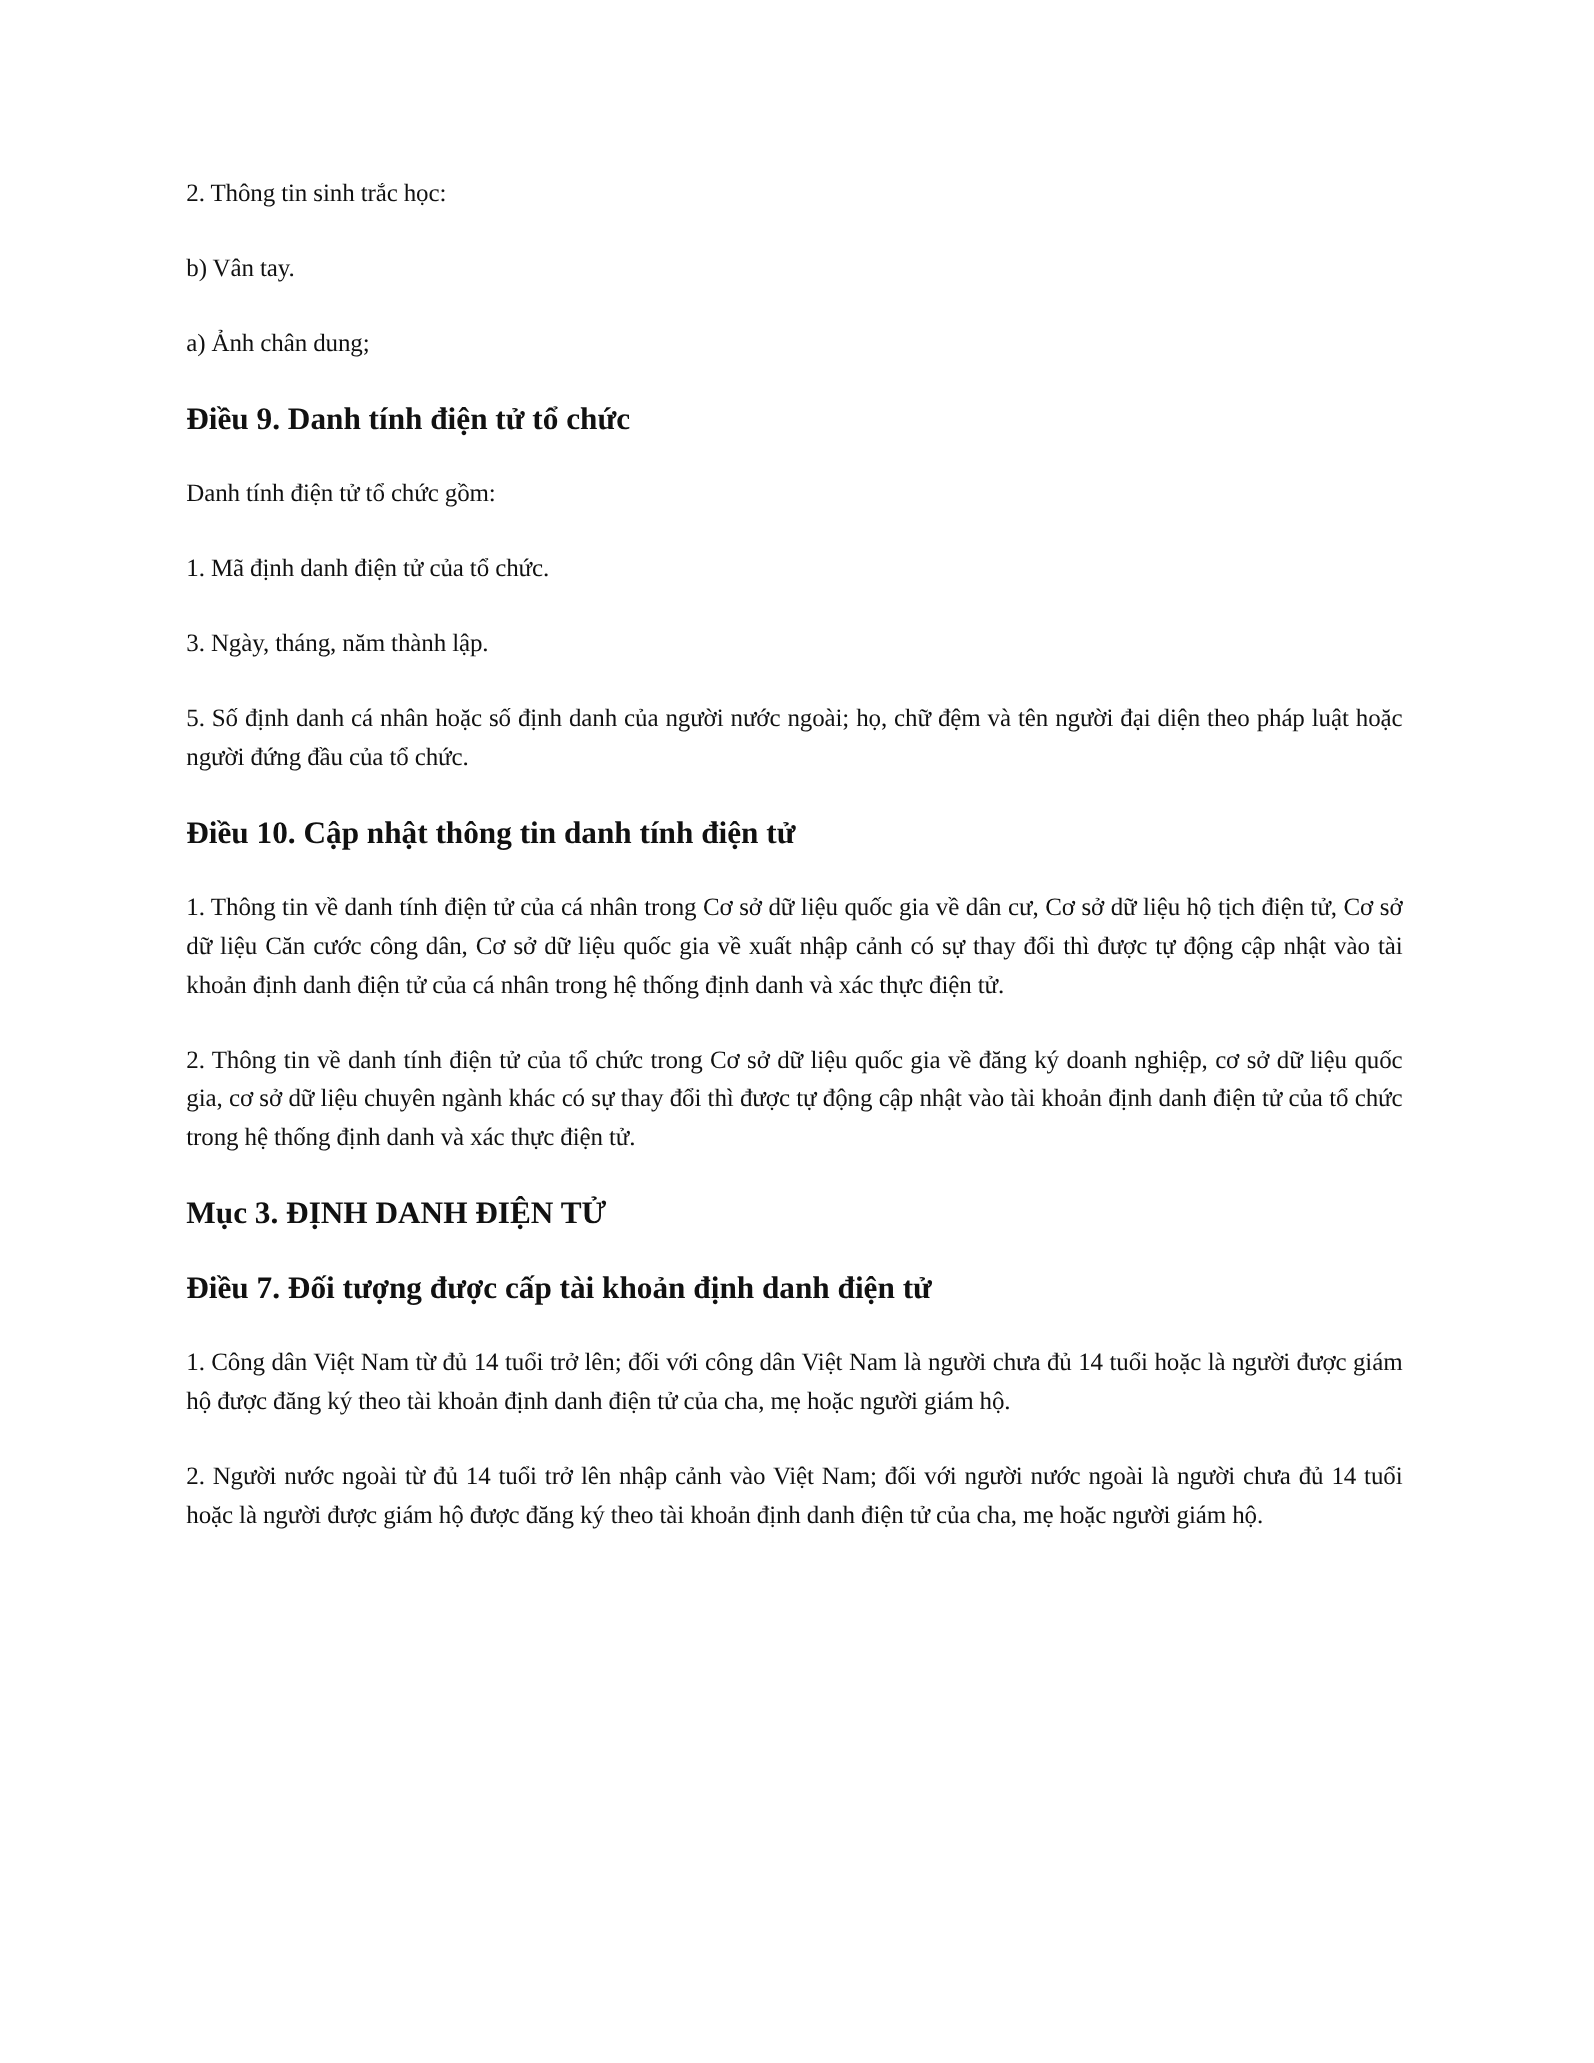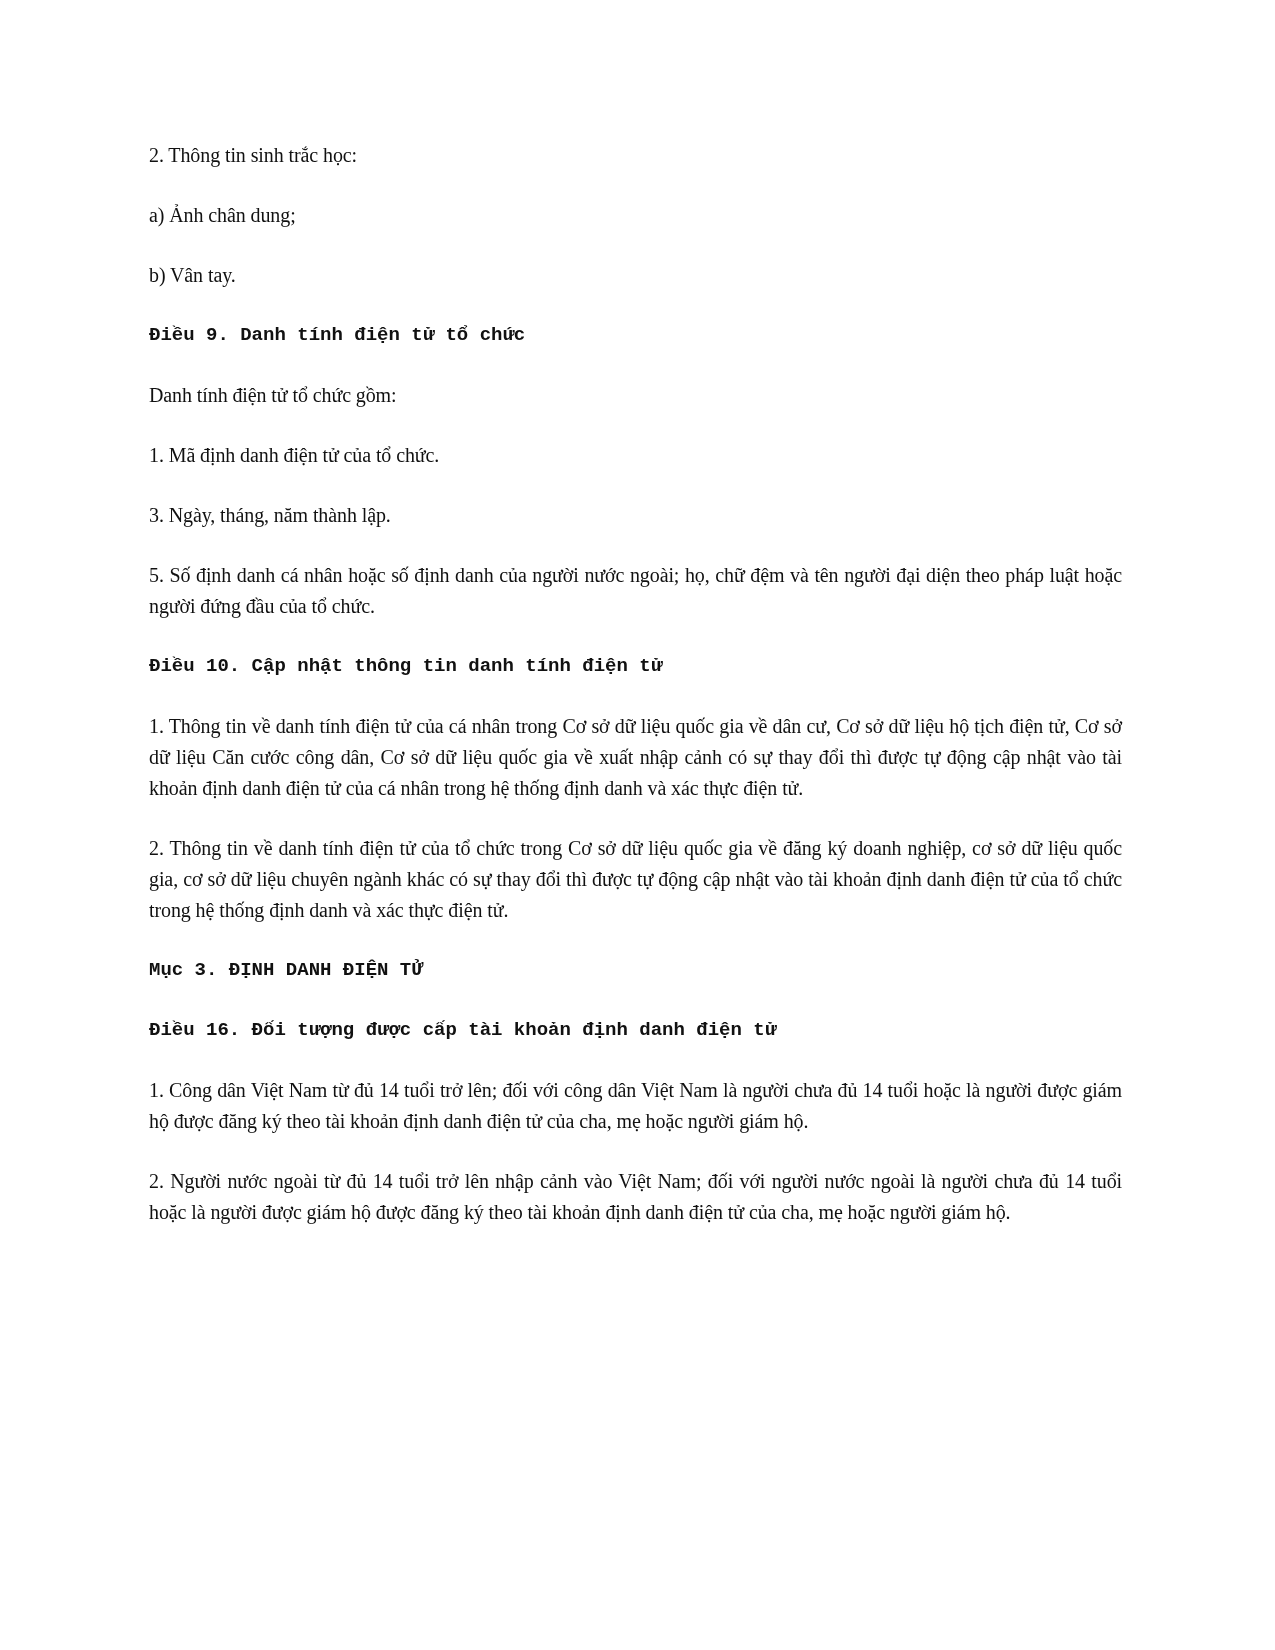--- a/index.html
+++ b/index.html
@@ -22,39 +22,38 @@
       width: 973px;
     }
     .para {
       font-size: 20px;
       line-height: 31px;
       margin: 0 0 29px 0;
       text-align: justify;
       letter-spacing: -0.1px;
     }
     .heading {
-      font-size: 19px;
+      font-size: 25px;
       line-height: 31px;
       font-weight: bold;
       margin: 0 0 29px 0;
-      font-family: Liberation Mono, monospace;
     }
   </style>
 </head>
 <body>
 
 <div class="page">
   <p class="para">2. Thông tin sinh trắc học:</p>
+  <p class="para">b) Vân tay.</p>
   <p class="para">a) Ảnh chân dung;</p>
-  <p class="para">b) Vân tay.</p>
   <h2 class="heading">Điều 9. Danh tính điện tử tổ chức</h2>
   <p class="para">Danh tính điện tử tổ chức gồm:</p>
   <p class="para">1. Mã định danh điện tử của tổ chức.</p>
   <p class="para">3. Ngày, tháng, năm thành lập.</p>
   <p class="para">5. Số định danh cá nhân hoặc số định danh của người nước ngoài; họ, chữ đệm và tên người đại diện theo pháp luật hoặc người đứng đầu của tổ chức.</p>
   <h2 class="heading">Điều 10. Cập nhật thông tin danh tính điện tử</h2>
   <p class="para">1. Thông tin về danh tính điện tử của cá nhân trong Cơ sở dữ liệu quốc gia về dân cư, Cơ sở dữ liệu hộ tịch điện tử, Cơ sở dữ liệu Căn cước công dân, Cơ sở dữ liệu quốc gia về xuất nhập cảnh có sự thay đổi thì được tự động cập nhật vào tài khoản định danh điện tử của cá nhân trong hệ thống định danh và xác thực điện tử.</p>
   <p class="para">2. Thông tin về danh tính điện tử của tổ chức trong Cơ sở dữ liệu quốc gia về đăng ký doanh nghiệp, cơ sở dữ liệu quốc gia, cơ sở dữ liệu chuyên ngành khác có sự thay đổi thì được tự động cập nhật vào tài khoản định danh điện tử của tổ chức trong hệ thống định danh và xác thực điện tử.</p>
   <h2 class="heading">Mục 3. ĐỊNH DANH ĐIỆN TỬ</h2>
-  <h2 class="heading">Điều 16. Đối tượng được cấp tài khoản định danh điện tử</h2>
+  <h2 class="heading">Điều 7. Đối tượng được cấp tài khoản định danh điện tử</h2>
   <p class="para">1. Công dân Việt Nam từ đủ 14 tuổi trở lên; đối với công dân Việt Nam là người chưa đủ 14 tuổi hoặc là người được giám hộ được đăng ký theo tài khoản định danh điện tử của cha, mẹ hoặc người giám hộ.</p>
   <p class="para">2. Người nước ngoài từ đủ 14 tuổi trở lên nhập cảnh vào Việt Nam; đối với người nước ngoài là người chưa đủ 14 tuổi hoặc là người được giám hộ được đăng ký theo tài khoản định danh điện tử của cha, mẹ hoặc người giám hộ.</p>
 </div>
 
 </body></html>

